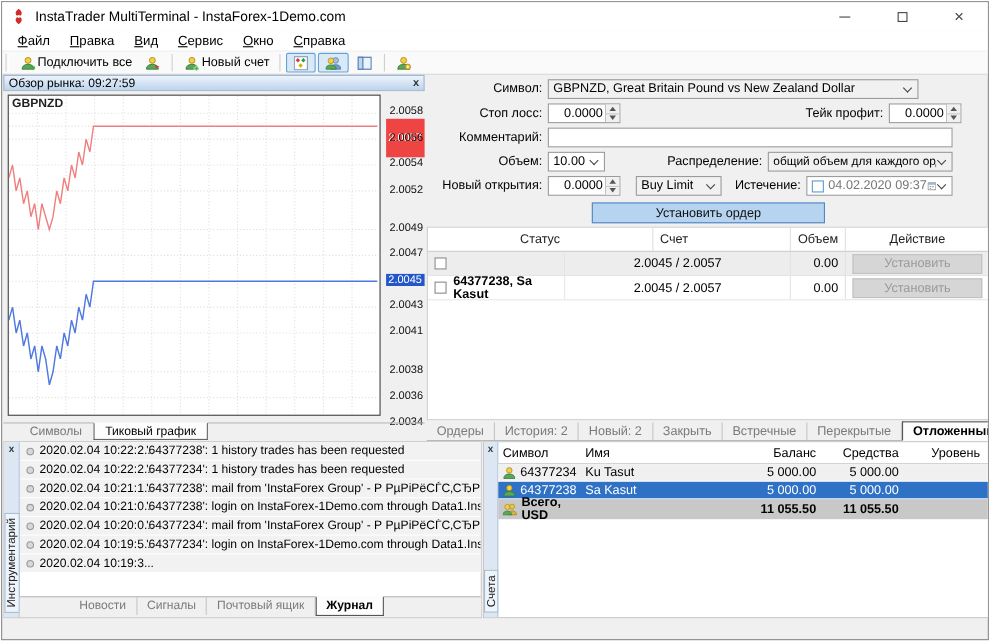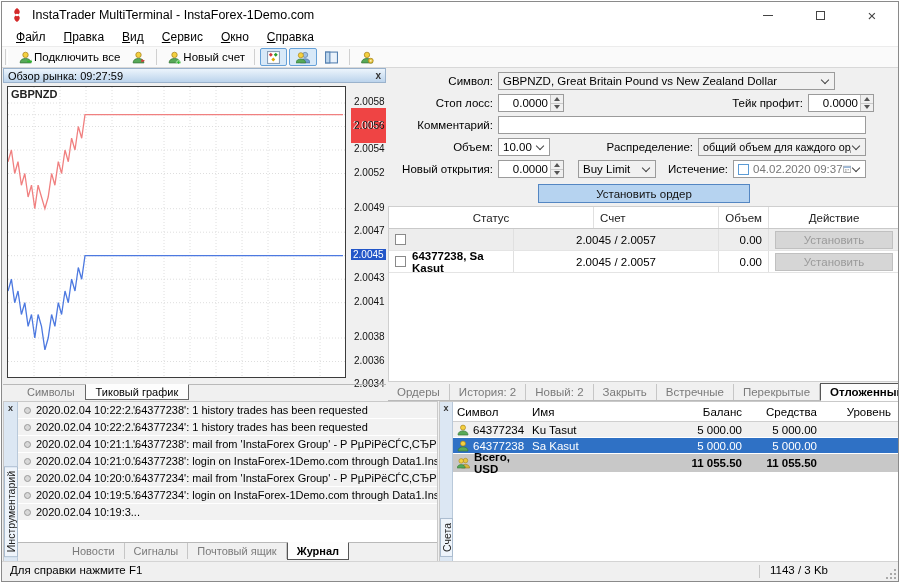--- a/index.html
+++ b/index.html
@@ -500,29 +500,14 @@
             <span>Всего, USD</span>
           </span>
         <span class="a-name"></span>
         <span class="a-bal">11 055.50</span>
         <span class="a-eq">11 055.50</span>
         <span class="a-lvl"></span>
       </div>
     </div>
   </div>
 
-  <div class="statusbar">
-    <span class="sb-left">Для справки нажмите F1</span>
-    <span class="sb-sep"></span>
-    <span class="sb-right">1143 / 3 Kb</span>
-    <svg class="sb-grip" width="12" height="12" viewBox="0 0 12 12">
-        <g fill="#a9a9a9">
-          <rect x="9" y="9" width="2" height="2"></rect>
-          <rect x="9" y="5" width="2" height="2"></rect>
-          <rect x="5" y="9" width="2" height="2"></rect>
-          <rect x="9" y="1" width="2" height="2"></rect>
-          <rect x="5" y="5" width="2" height="2"></rect>
-          <rect x="1" y="9" width="2" height="2"></rect>
-        </g>
-      </svg>
-  </div>
 
 </div>
 
 </body></html>

